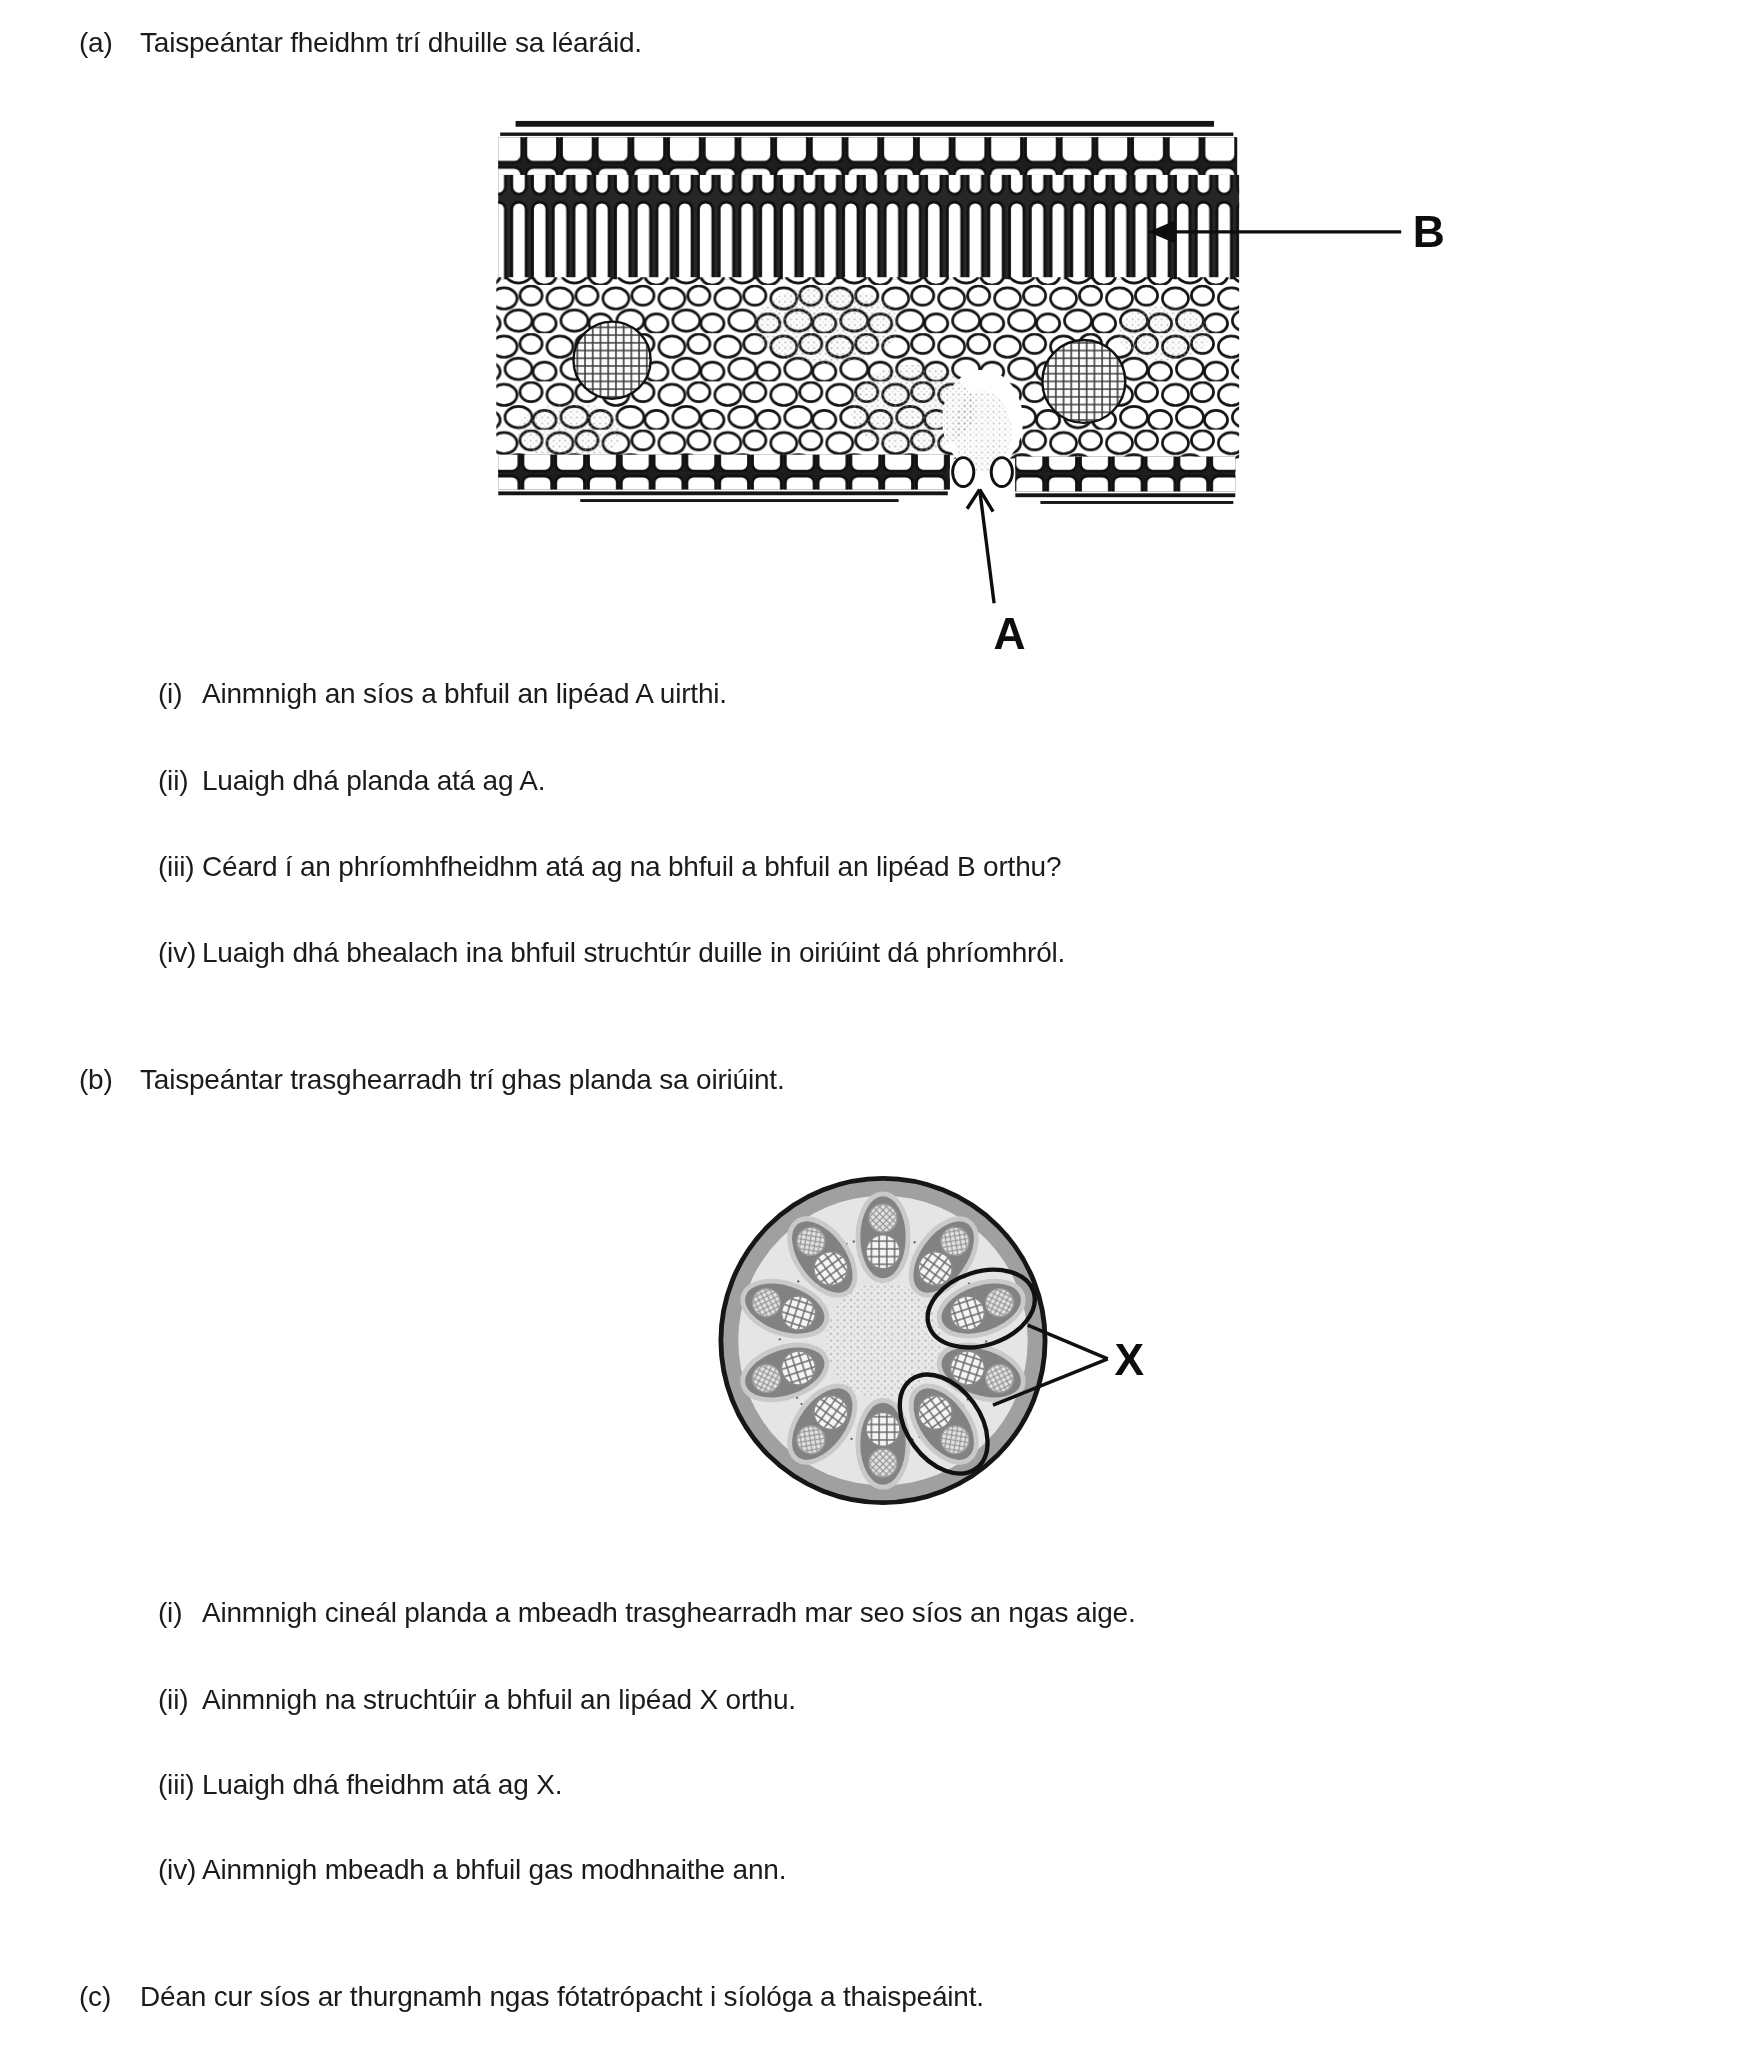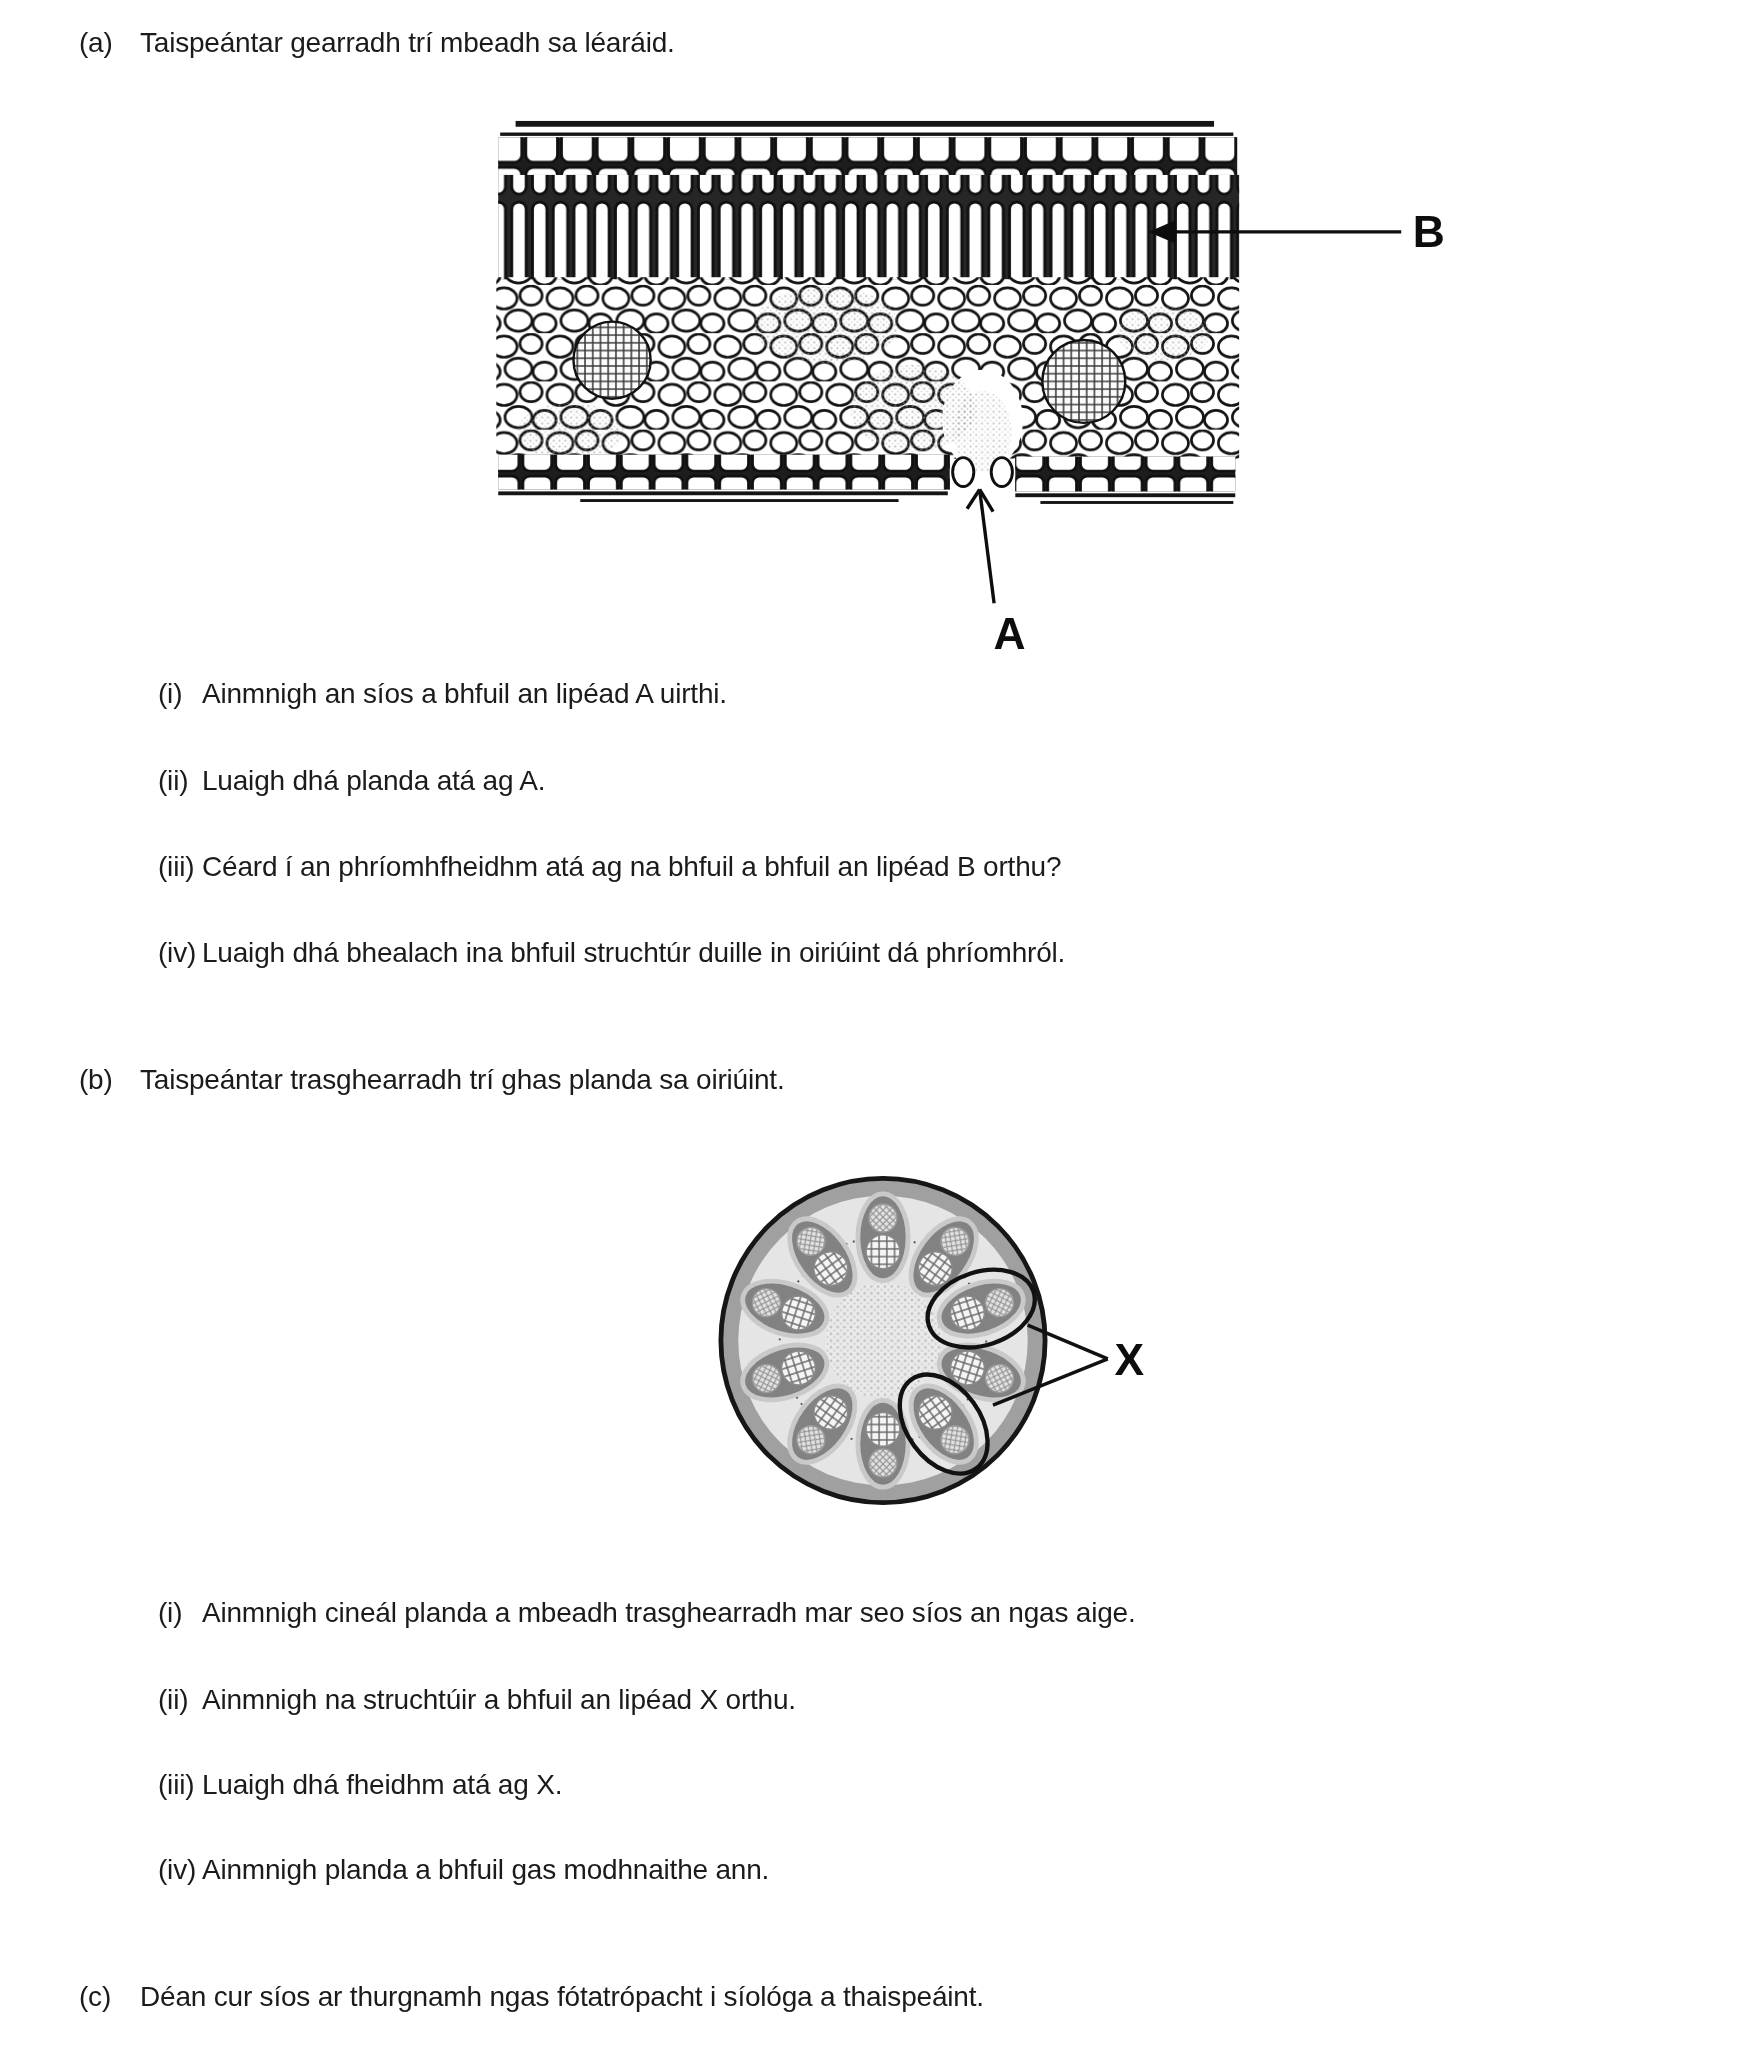--- a/index.html
+++ b/index.html
@@ -14,21 +14,21 @@
   .fig{position:absolute;}
   svg text{font-family:"Liberation Sans","DejaVu Sans",sans-serif;}
 </style>
 </head>
 <body>
 
 <div class="page">
 
   <div class="srow" style="top:25px">
     <span class="snum">(a)</span>
-    <span class="stext">Taispeántar gearradh trí mbeadh sa léaráid.</span>
+    <span class="stext">Taispeántar fheidhm trí dhuille sa léaráid.</span>
   </div>
 
   <svg class="fig" style="left:488px;top:92px" width="990" height="574" viewBox="0 0 1025 595">
     <defs>
       <pattern id="upperCells" width="37" height="38" patternUnits="userSpaceOnUse">
         <rect x="1.5" y="2" width="33" height="33" rx="8" fill="#ffffff" stroke="#101010" stroke-width="3"></rect>
       </pattern>
       <pattern id="palCells" width="21.5" height="112" patternUnits="userSpaceOnUse">
         <rect x="2.5" y="2" width="15" height="104" rx="7.5" fill="#ffffff" stroke="#101010" stroke-width="3"></rect>
       </pattern>
@@ -219,21 +219,21 @@
   <div class="qrow" style="top:1682px">
     <span class="qnum">(ii)</span>
     <span class="qtext"><span>Ainmnigh na struchtúir a bhfuil an lipéad X orthu.</span><b></b><span></span></span>
   </div>
   <div class="qrow" style="top:1767px">
     <span class="qnum">(iii)</span>
     <span class="qtext"><span>Luaigh </span><b>dhá</b><span> fheidhm atá ag X.</span></span>
   </div>
   <div class="qrow" style="top:1852px">
     <span class="qnum">(iv)</span>
-    <span class="qtext"><span>Ainmnigh planda a bhfuil gas modhnaithe ann.</span><b></b><span></span></span>
+    <span class="qtext"><span>Ainmnigh mbeadh a bhfuil gas modhnaithe ann.</span><b></b><span></span></span>
   </div>
 
   <div class="srow" style="top:1979px">
     <span class="snum">(c)</span>
     <span class="stext">Déan cur síos ar thurgnamh ngas fótatrópacht i síológa a thaispeáint.</span>
   </div>
 
 </div>
 
 

